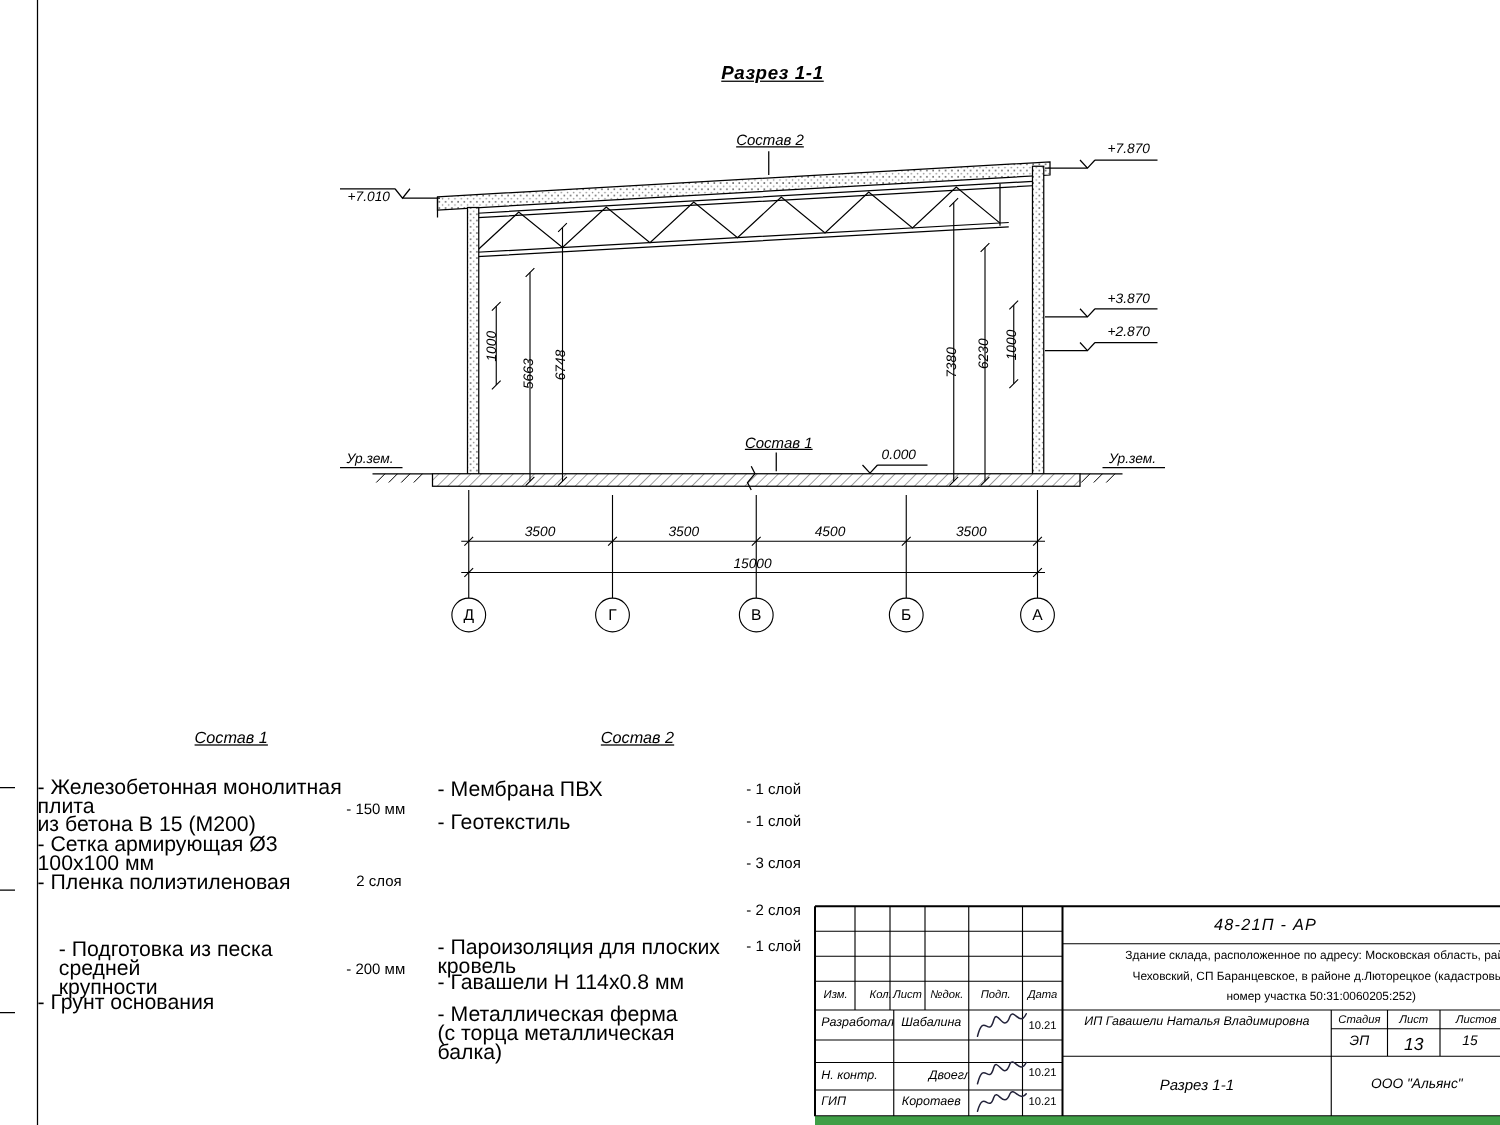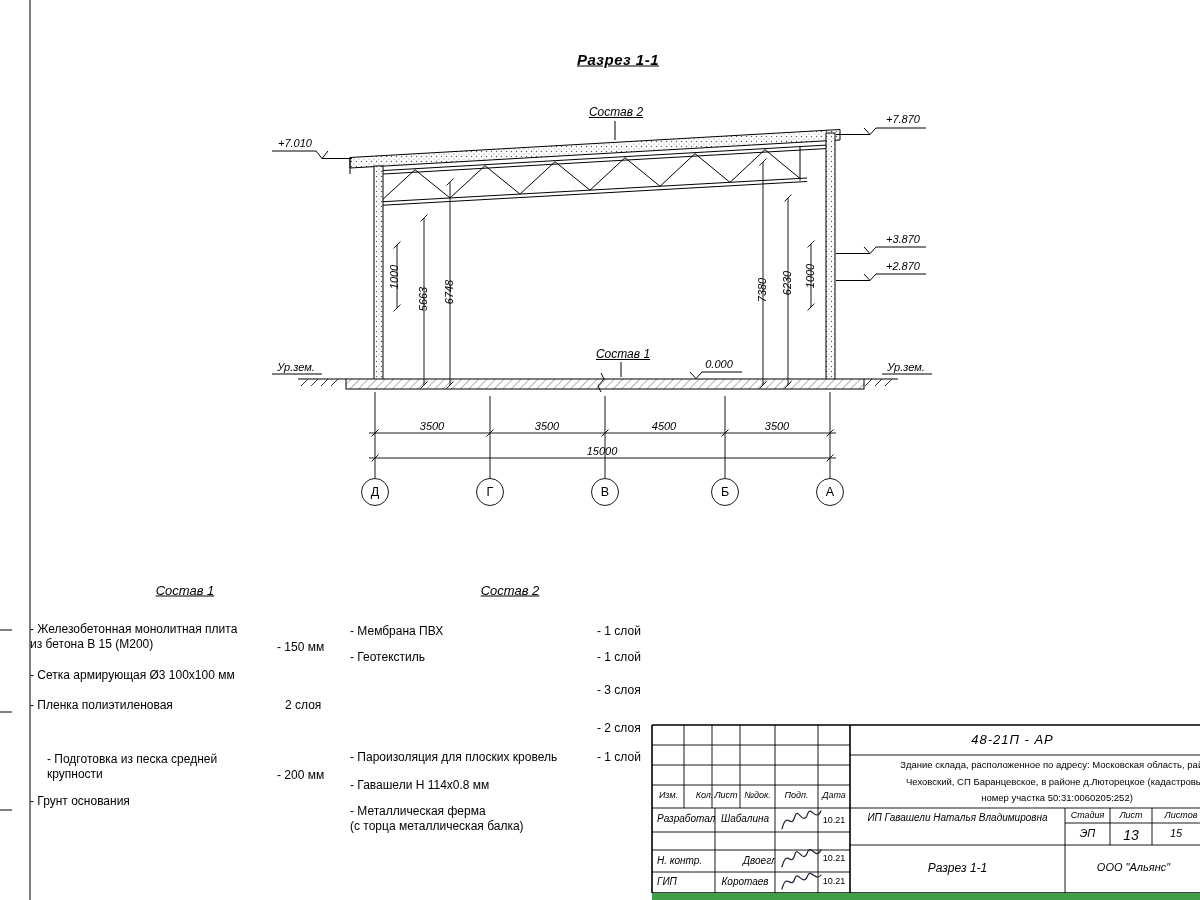--- a/index.html
+++ b/index.html
@@ -10,21 +10,21 @@
   }
   svg.linework { position:absolute; left:0; top:0; }
   .lbl { position:absolute; transform:translate(-50%,-50%); white-space:nowrap; }
   .it  { font-style:italic; }
   .dim { font-size:11px; font-style:italic; }
   .vdim{ transform:translate(-50%,-50%) rotate(-90deg); }
   .axis{ font-size:12.5px; }
   .h1  { font-size:15px; font-weight:600; font-style:italic; text-decoration:underline; letter-spacing:.5px; }
   .h2  { font-size:13px; font-style:italic; text-decoration:underline; }
   .callout { font-size:12px; font-style:italic; text-decoration:underline; }
-  .ctext { position:absolute; font-size:12px; line-height:15px; white-space:pre-line; }
+  .ctext { position:absolute; font-size:17px; line-height:15px; white-space:pre-line; }
   .cval  { position:absolute; font-size:12px; white-space:nowrap; }
   .tb { position:absolute; overflow:hidden; }
   .tc { text-align:center; }
   .desc { font-size:9.5px; line-height:16.5px; white-space:pre-line; text-align:center; }
   .small { font-size:9px; }
   .mid { font-size:10px; }
   .greenbar { position:absolute; left:652px; top:893px; width:548px; height:7px; background:#3f9e46; }
 </style>
 </head>
 <body>
@@ -115,21 +115,21 @@
       <path d="M782,867 C787,847 791,869 795,854 C798,845 803,866 808,851 C811,845 816,860 821,850"></path>
       <path d="M782,889 C787,871 791,891 795,878 C798,870 803,888 808,875 C811,869 816,882 821,875"></path>
     </g>
   </svg>
 
   <div class="lbl h1" style="left:618px; top:59px;">Разрез 1-1</div>
 
   <div class="lbl callout" style="left:616px; top:112px;">Состав 2</div>
   <div class="lbl callout" style="left:623px; top:354px;">Состав 1</div>
 
-  <div class="lbl dim" style="left:295px; top:143px;">+7.010</div>
+  <div class="lbl dim" style="left:295px; top:158px;">+7.010</div>
   <div class="lbl dim" style="left:903px; top:119px;">+7.870</div>
   <div class="lbl dim" style="left:903px; top:239px;">+3.870</div>
   <div class="lbl dim" style="left:903px; top:266px;">+2.870</div>
   <div class="lbl dim" style="left:719px; top:364px;">0.000</div>
   <div class="lbl dim" style="left:296px; top:367px;">Ур.зем.</div>
   <div class="lbl dim" style="left:906px; top:367px;">Ур.зем.</div>
 
   <div class="lbl dim vdim" style="left:394px; top:277px;">1000</div>
   <div class="lbl dim vdim" style="left:423px; top:299px;">5663</div>
   <div class="lbl dim vdim" style="left:449px; top:292px;">6748</div>

